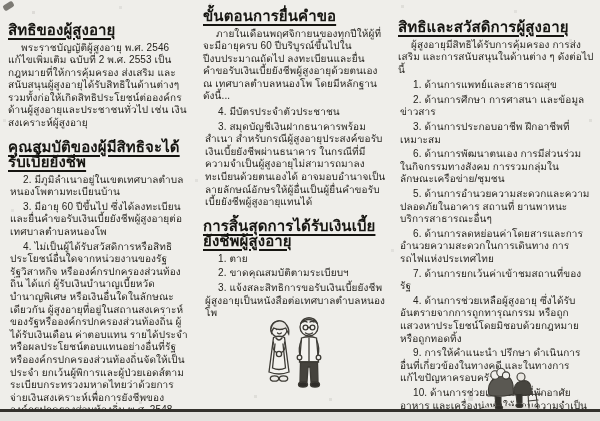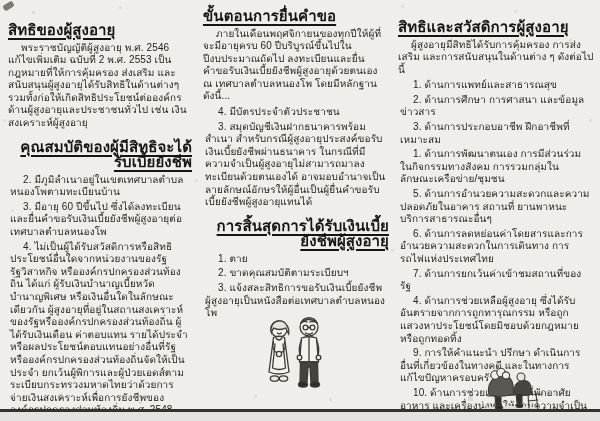--- a/index.html
+++ b/index.html
@@ -29,21 +29,21 @@
     transform:rotate(-32deg);border-radius:2px;opacity:.75;}
   .col{position:absolute;font-size:10px;line-height:12.6px;letter-spacing:.1px;}
   .col-left  {left:8px;  top:22px; width:184px;}
   .col-mid   {left:203px;top:8px; width:186px;}
   .col-right {left:398px;top:19px; width:196px;}
   h1,h2{
     font-size:15px;line-height:15.5px;font-weight:bold;color:#161511;
     margin:0 0 4px 0;
     text-decoration:underline;text-decoration-thickness:1.8px;text-underline-offset:2.5px;
   }
-  h2{margin-top:9px;text-align:right;}
+  h2{margin-top:9px;}
   p{margin:0;text-indent:13px;}
   .para{margin-bottom:3px;}
   .item{margin:2px;}
   .fig{position:absolute;}
   .fig-standing{left:258px;top:311px;}
   .fig-sitting{left:480px;top:366px;}
   .bottom-line{position:absolute;left:0;right:0;top:409px;height:3px;background:#34322d;}
   .bottom-strip{position:absolute;left:0;right:0;top:412px;height:9px;background:#e4e3df;}
 </style>
 </head>
@@ -72,21 +72,21 @@
     <p class="item">2. ขาดคุณสมบัติตามระเบียบฯ</p>
     <p class="item">3. แจ้งสละสิทธิการขอรับเงินเบี้ยยังชีพผู้สูงอายุเป็นหนังสือต่อเทศบาลตำบลหนองโพ</p>
   </section>
 
   <section class="col col-right">
     <h1>สิทธิและสวัสดิการผู้สูงอายุ</h1>
     <p class="para">ผู้สูงอายุมีสิทธิได้รับการคุ้มครอง การส่งเสริม และการสนับสนุนในด้านต่าง ๆ ดังต่อไปนี้</p>
     <p class="item">1. ด้านการแพทย์และสาธารณสุข</p>
     <p class="item">2. ด้านการศึกษา การศาสนา และข้อมูลข่าวสาร</p>
     <p class="item">3. ด้านการประกอบอาชีพ ฝึกอาชีพที่เหมาะสม</p>
-    <p class="item">1. ด้านการพัฒนาตนเอง การมีส่วนร่วมในกิจกรรมทางสังคม การรวมกลุ่มในลักษณะเครือข่าย/ชุมชน</p>
+    <p class="item">6. ด้านการพัฒนาตนเอง การมีส่วนร่วมในกิจกรรมทางสังคม การรวมกลุ่มในลักษณะเครือข่าย/ชุมชน</p>
     <p class="item">5. ด้านการอำนวยความสะดวกและความปลอดภัยในอาคาร สถานที่ ยานพาหนะ บริการสาธารณะอื่นๆ</p>
     <p class="item">6. ด้านการลดหย่อนค่าโดยสารและการอำนวยความสะดวกในการเดินทาง การรถไฟแห่งประเทศไทย</p>
     <p class="item">7. ด้านการยกเว้นค่าเข้าชมสถานที่ของรัฐ</p>
     <p class="item">4. ด้านการช่วยเหลือผู้สูงอายุ ซึ่งได้รับอันตรายจากการถูกทารุณกรรม หรือถูกแสวงหาประโยชน์โดยมิชอบด้วยกฎหมายหรือถูกทอดทิ้ง</p>
     <p class="item">9. การให้คำแนะนำ ปรึกษา ดำเนินการอื่นที่เกี่ยวข้องในทางคดี และในทางการแก้ไขปัญหาครอบครัว</p>
     <p class="item">10. ด้านการช่วยเหลือด้านที่พักอาศัย อาหาร และเครื่องนุ่งห่มให้ตามความจำเป็นอย่างทั่วถึง</p>
     <p class="item">11. ด้านการช่วยเหลือเงินเบี้ยยังชีพ</p>
     <p class="item">12. การสงเคราะห์ในการจัดการศพตามประเพณี</p>
   </section>
 

